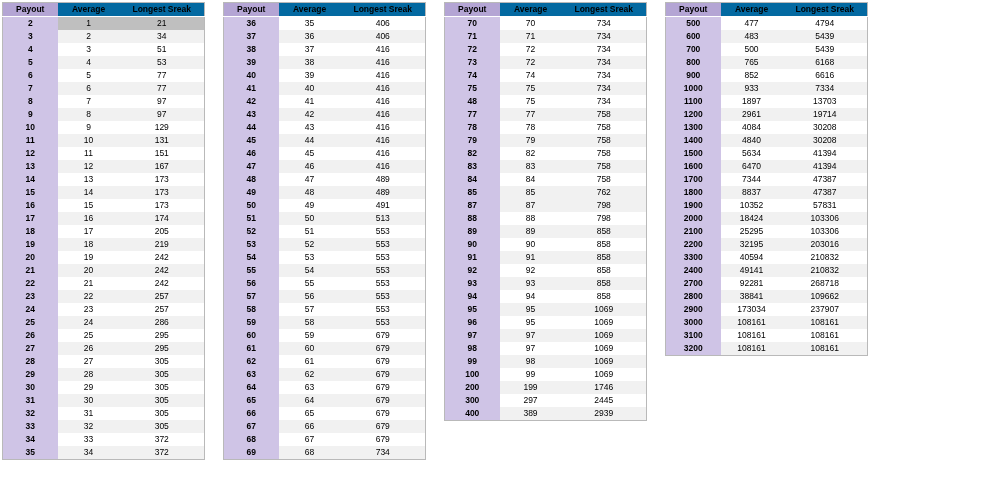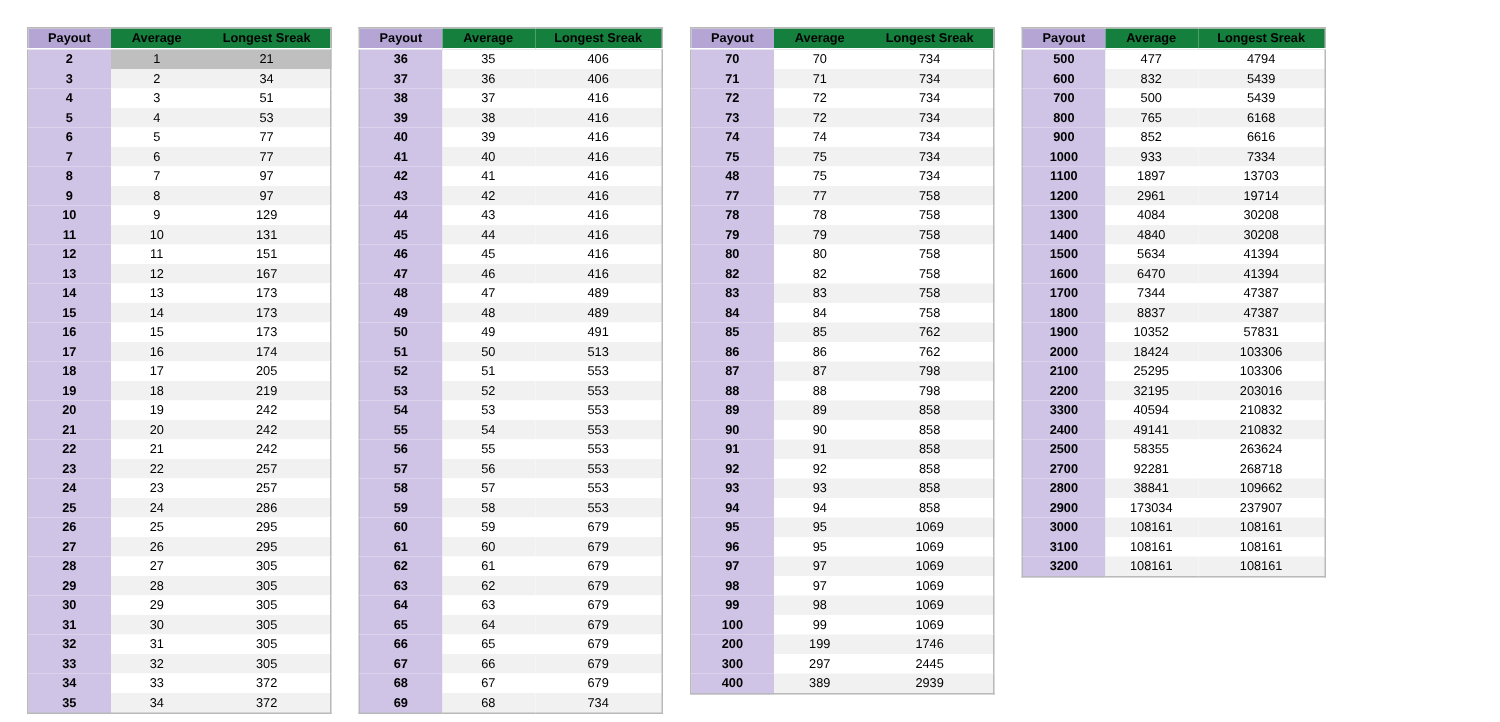--- a/index.html
+++ b/index.html
@@ -10,21 +10,21 @@
   body {
     width: 1000px;
     height: 481px;
     font-family: "Liberation Sans", sans-serif;
     overflow: hidden;
   }
   .page {
     position: relative;
     width: 1000px;
     height: 481px;
-    padding: 16px;
+    padding: 0;
     box-sizing: border-box;
   }
   .columns {
     display: flex;
     flex-direction: row;
     align-items: flex-start;
     gap: 18px;
     padding: 2px 0 0 2px;
   }
   table.grid {
@@ -38,21 +38,21 @@
     line-height: 1;
     height: 13px;
     padding: 0;
     text-align: center;
     vertical-align: middle;
     white-space: nowrap;
     border: none;
   }
   table.grid th {
     font-weight: bold;
-    background: #15803d;
+    background: #0369a1;
     color: #000000;
     border-bottom: 1px solid #ffffff;
   }
   
   table.grid th.c0 {
     background: #b4a5d4;
   }
   td.c0 {
     font-weight: bold;
     background: #cfc4e6;
@@ -509,47 +509,37 @@
             <td class="c0">78</td>
             <td class="c1">78</td>
             <td class="c2">758</td>
           </tr>
           <tr class="alt">
             <td class="c0">79</td>
             <td class="c1">79</td>
             <td class="c2">758</td>
           </tr>
           <tr>
-            <td class="c0">80</td>
-            <td class="c1">80</td>
-            <td class="c2">758</td>
-          </tr>
-          <tr>
             <td class="c0">82</td>
             <td class="c1">82</td>
             <td class="c2">758</td>
           </tr>
           <tr class="alt">
             <td class="c0">83</td>
             <td class="c1">83</td>
             <td class="c2">758</td>
           </tr>
           <tr>
             <td class="c0">84</td>
             <td class="c1">84</td>
             <td class="c2">758</td>
           </tr>
           <tr class="alt">
             <td class="c0">85</td>
             <td class="c1">85</td>
-            <td class="c2">762</td>
-          </tr>
-          <tr>
-            <td class="c0">86</td>
-            <td class="c1">86</td>
             <td class="c2">762</td>
           </tr>
           <tr class="alt">
             <td class="c0">87</td>
             <td class="c1">87</td>
             <td class="c2">798</td>
           </tr>
           <tr>
             <td class="c0">88</td>
             <td class="c1">88</td>
@@ -646,21 +636,21 @@
           </tr>
         </thead>
         <tbody>
           <tr>
             <td class="c0">500</td>
             <td class="c1">477</td>
             <td class="c2">4794</td>
           </tr>
           <tr class="alt">
             <td class="c0">600</td>
-            <td class="c1">832</td>
+            <td class="c1">483</td>
             <td class="c2">5439</td>
           </tr>
           <tr>
             <td class="c0">700</td>
             <td class="c1">500</td>
             <td class="c2">5439</td>
           </tr>
           <tr class="alt">
             <td class="c0">800</td>
             <td class="c1">765</td>
@@ -738,25 +728,20 @@
           </tr>
           <tr>
             <td class="c0">3300</td>
             <td class="c1">40594</td>
             <td class="c2">210832</td>
           </tr>
           <tr class="alt">
             <td class="c0">2400</td>
             <td class="c1">49141</td>
             <td class="c2">210832</td>
-          </tr>
-          <tr>
-            <td class="c0">2500</td>
-            <td class="c1">58355</td>
-            <td class="c2">263624</td>
           </tr>
           <tr>
             <td class="c0">2700</td>
             <td class="c1">92281</td>
             <td class="c2">268718</td>
           </tr>
           <tr class="alt">
             <td class="c0">2800</td>
             <td class="c1">38841</td>
             <td class="c2">109662</td>

